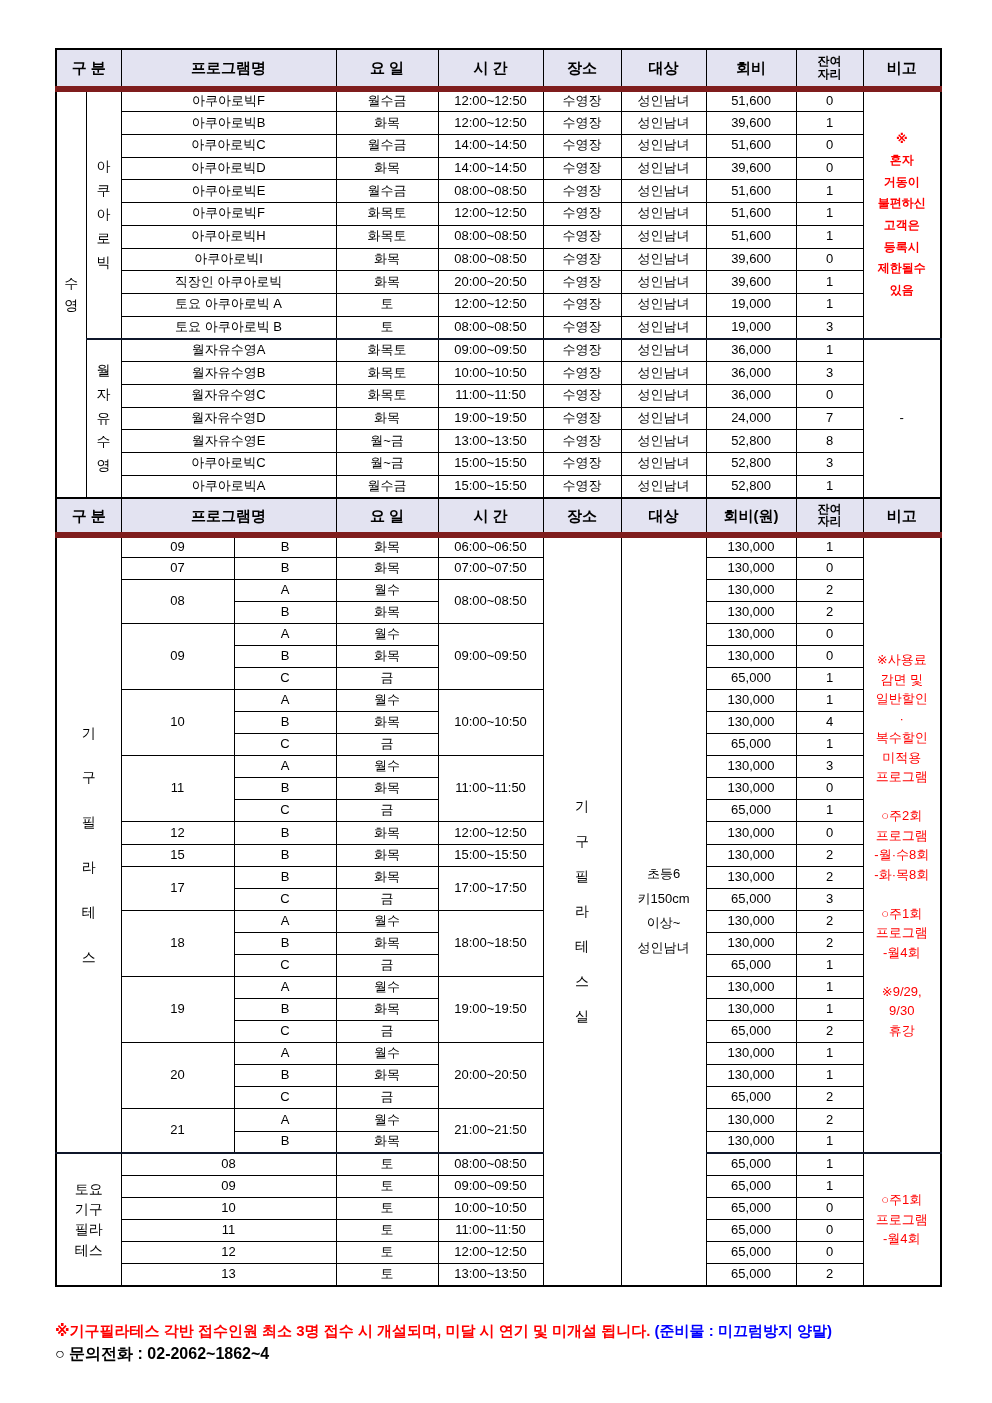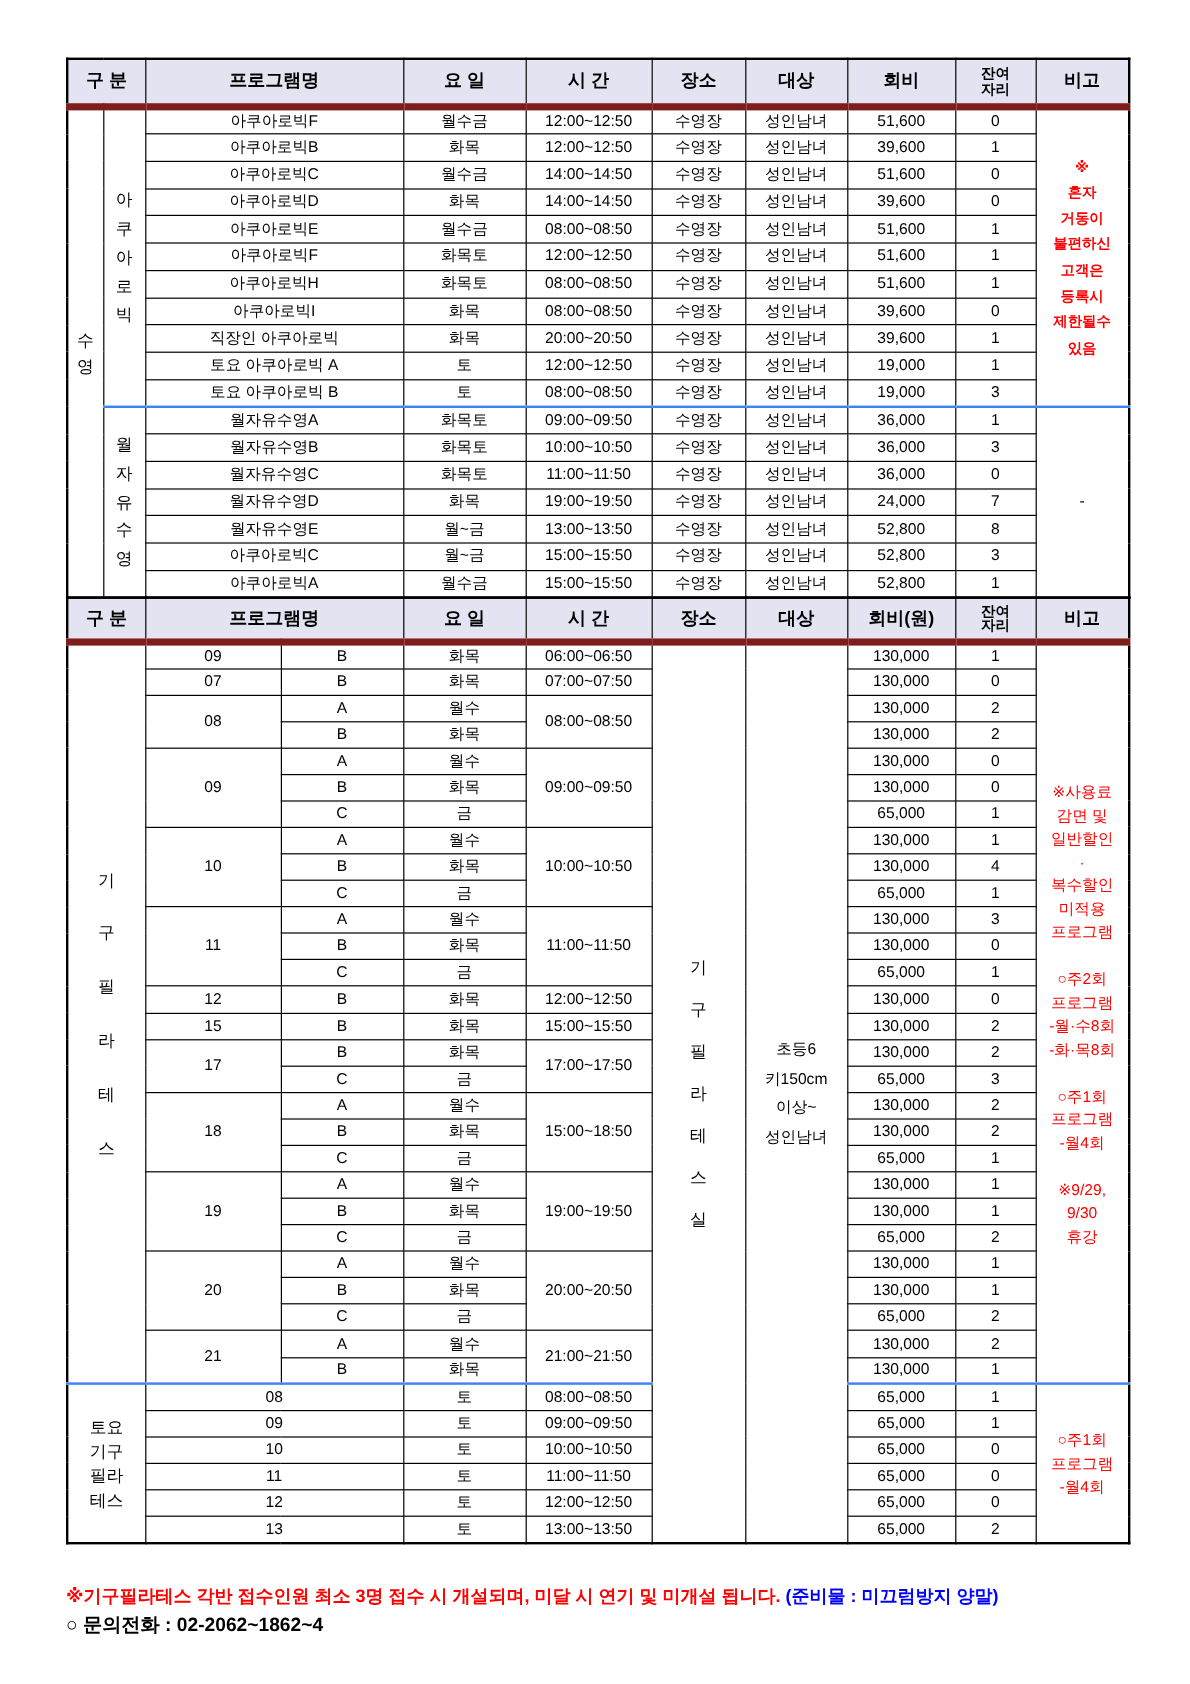--- a/index.html
+++ b/index.html
@@ -18,21 +18,21 @@
   th {
     background:#e3e3f1; font-weight:bold; font-size:15px; line-height:1.05;
   }
   th.small { font-size:12px; }
   #table1 thead tr { height:40px; }
   #table2 thead tr { height:37px; }
   #table1 tbody tr { height:22.72px; }
   #table2 tbody tr { height:22.08px; }
   thead th { border-bottom:6px solid #7f1d1d; }
   td { font-size:13px; line-height:1.15; }
-  td.thick-top { border-top:2px solid #3b82f6;text-align:center; }
+  td.thick-top { border-top:2px solid #0f172a;text-align:center; }
   #table2 { margin-top:-2px; }
 
   
   td.v-swim   { font-size:14px; line-height:1.6; }
   td.v-sub    { font-size:14px; line-height:1.7; }
   td.v-pil    { font-size:14px; line-height:3.2; }
   td.v-place  { font-size:14px; line-height:2.5; }
   td.v-sat    { font-size:14px; line-height:1.45; }
   td.target-cell { font-size:13px; line-height:1.9; }
 
@@ -447,21 +447,21 @@
         <tr>
           <td>C</td>
           <td>금</td>
           <td>65,000</td>
           <td>3</td>
         </tr>
         <tr>
           <td rowspan="3">18</td>
           <td>A</td>
           <td>월수</td>
-          <td rowspan="3">15:00~18:50</td>
+          <td rowspan="3">18:00~18:50</td>
           <td>130,000</td>
           <td>2</td>
         </tr>
         <tr>
           <td>B</td>
           <td>화목</td>
           <td>130,000</td>
           <td>2</td>
         </tr>
         <tr>

